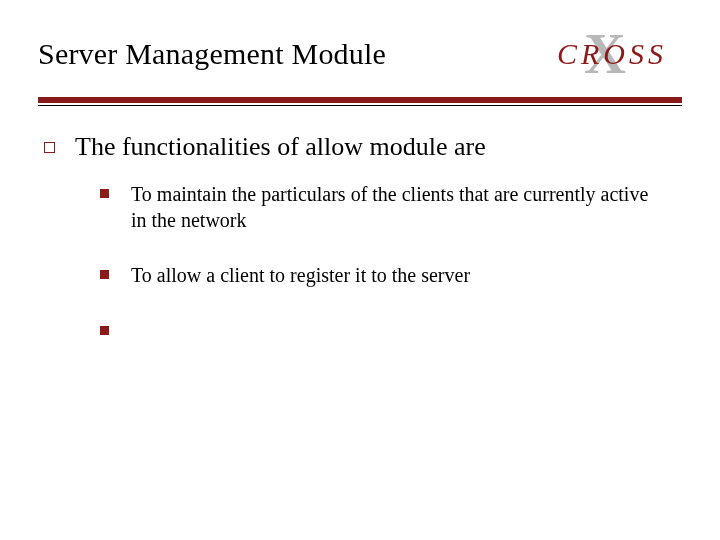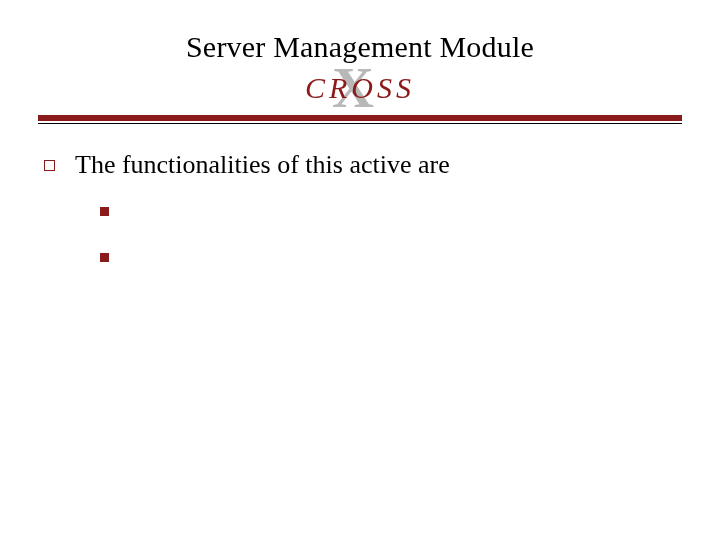--- a/index.html
+++ b/index.html
@@ -14,22 +14,21 @@
     .slide {
       padding: 30px 38px;
       position: relative;
       width: 100%;
       height: 100%;
     }
     .header {
       display: flex;
       align-items: center;
       justify-content: space-between;
-      margin-bottom: 3px;
-      flex-direction: column;
+      margin-bottom: 19px;
     }
     .title {
       font-size: 30px;
       font-weight: normal;
       letter-spacing: 0.2px;
     }
     .logo {
       position: relative;
       width: 140px;
       height: 48px;
@@ -120,26 +119,31 @@
       <span class="logo-text">CROSS</span>
     </div>
   </div>
 
   <div class="rule"></div>
   <div class="rule-thin"></div>
 
   <div class="content">
     <div class="level1">
       <span class="bullet-square-open"></span>
-      <span class="level1-text">The functionalities of this active are</span>
+      <span class="level1-text">The functionalities of allow module are</span>
     </div>
 
     <div class="level2-list">
       <div class="level2">
         <span class="bullet-square-filled"></span>
+        <span class="level2-text">To maintain the particulars of the clients that are currently active in the network</span>
+      </div>
+      <div class="level2">
+        <span class="bullet-square-filled"></span>
+        <span class="level2-text">To allow a client to register it to the server</span>
       </div>
       <div class="level2">
         <span class="bullet-square-filled"></span>
       </div>
     </div>
   </div>
 
 </div>
 
 </body></html>

